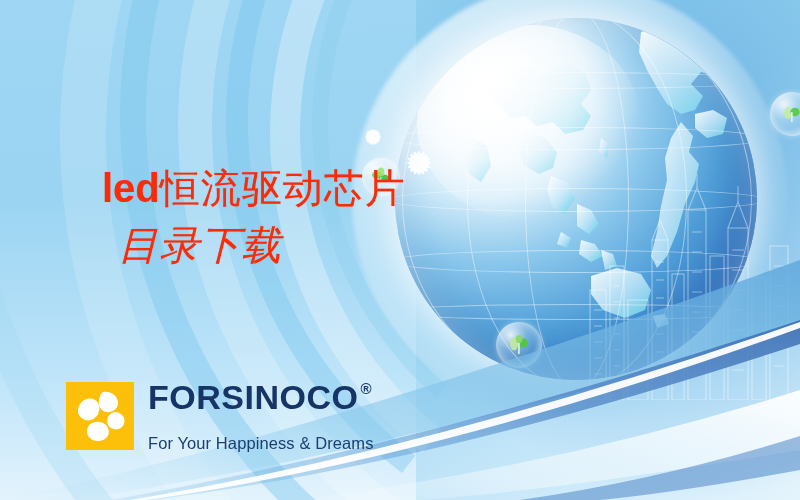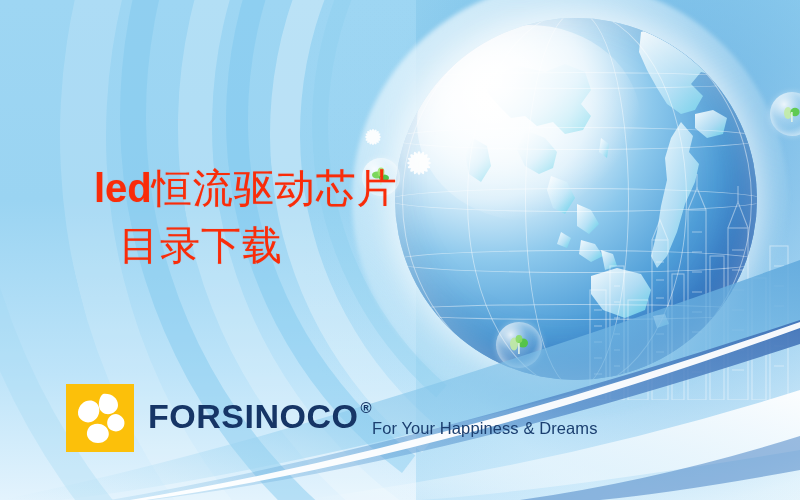--- a/index.html
+++ b/index.html
@@ -183,33 +183,34 @@
   .ribbons {
     position: absolute;
     left: 0; bottom: 0;
     width: 800px; height: 260px;
     pointer-events: none;
   }
 
   
   .headline {
     position: absolute;
-    left: 94px;
+    left: 102px;
     top: 160px;
     color: #f92c09;
     font-family: "DejaVu Serif", "Liberation Serif", serif;
     font-size: 40px;
     line-height: 1.42;
     letter-spacing: 1px;
     white-space: nowrap;
     text-shadow: 0 0 1px rgba(249,44,9,0.35);
   }
   .headline .line2 {
     display: block;
-    margin-left: 25px;
+    margin-left: 16px;
+    font-style: italic;
   }
   .headline .latin {
     font-family: "Liberation Sans", sans-serif;
     font-weight: 700;
     letter-spacing: 0;
   }
 
   
   .logo {
     position: absolute;
@@ -221,21 +222,21 @@
   .logo-mark {
     width: 68px;
     height: 68px;
     background: #fcc00a;
     display: block;
     flex: 0 0 auto;
   }
   .logo-text {
     margin-left: 14px;
     display: flex;
-    flex-direction: row;
+    flex-direction: column;
     justify-content: center;
   }
   .logo-word {
     color: #163566;
     font-family: "Liberation Sans", sans-serif;
     font-weight: 700;
     font-size: 34px;
     letter-spacing: 0.5px;
     line-height: 1;
     white-space: nowrap;

